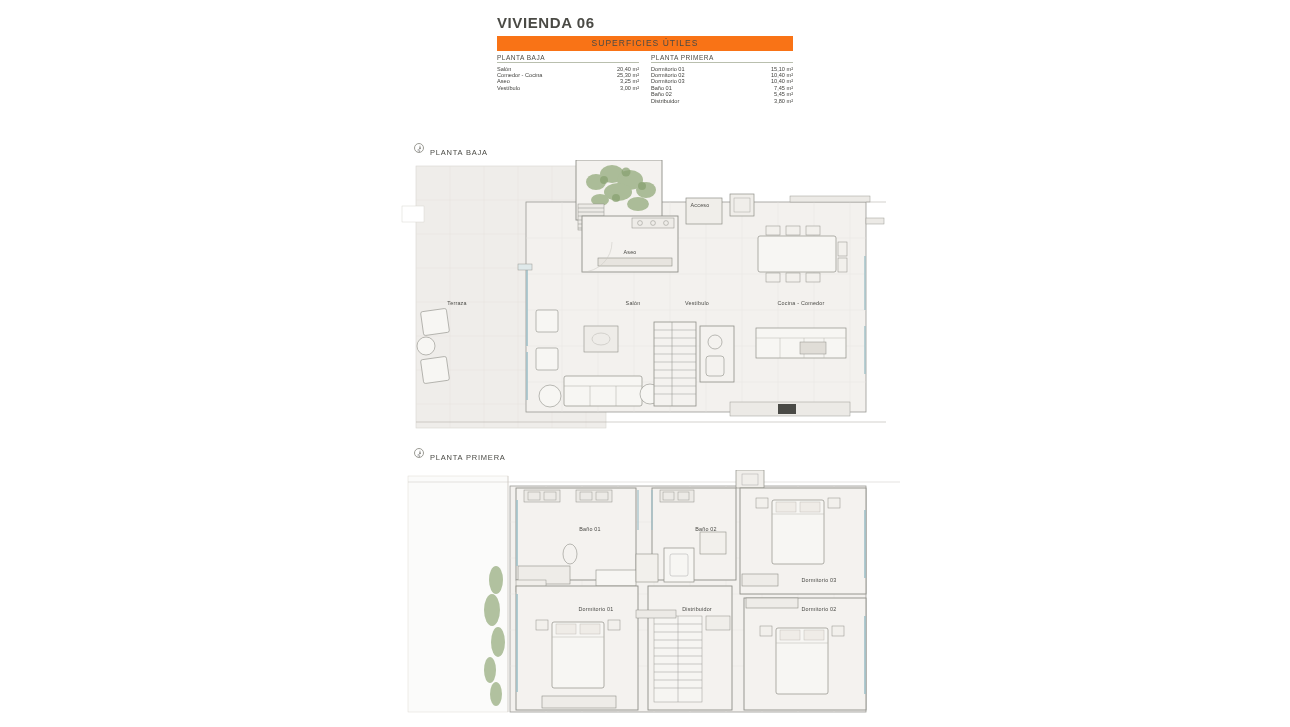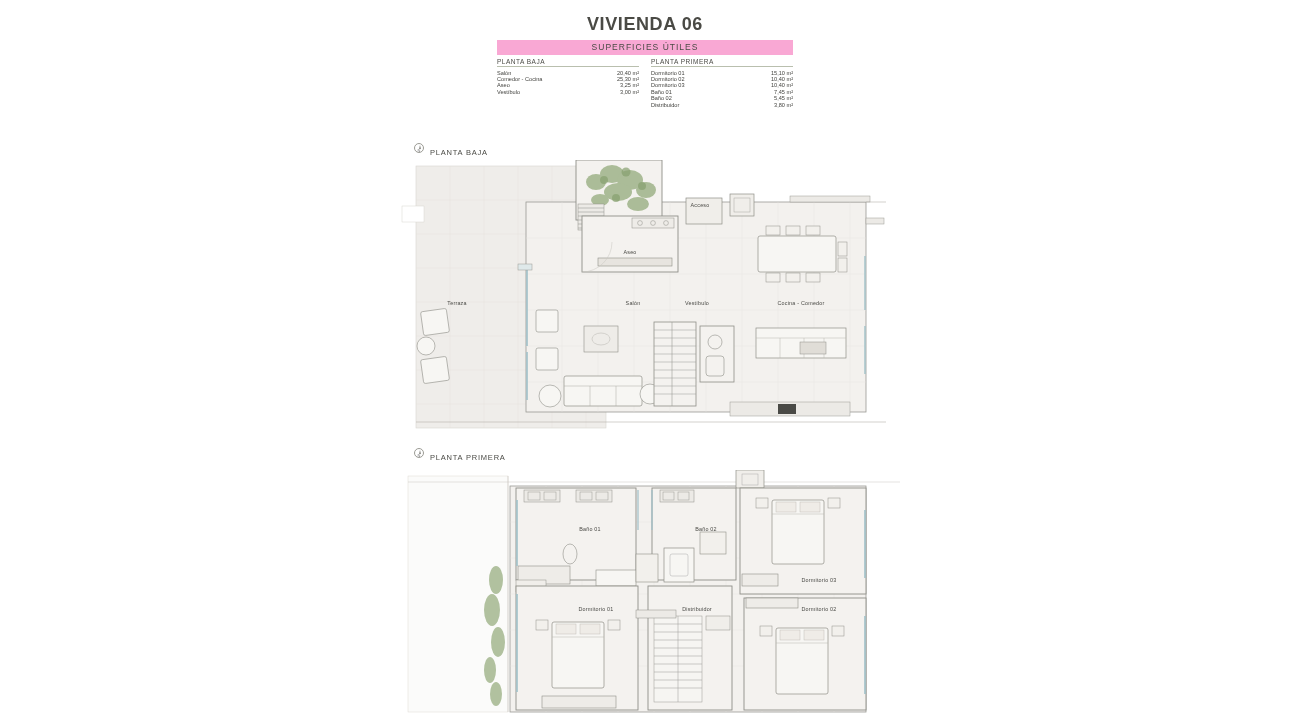--- a/index.html
+++ b/index.html
@@ -17,29 +17,28 @@
   }
 
   
   .title-block {
     position: absolute;
     left: 497px;
     top: 14px;
     width: 296px;
   }
   .doc-title {
-    text-align: center;
-    font-size: 18px;
+    font-size: 15px;
     font-weight: bold;
     letter-spacing: 0.6px;
     color: #4a4a45;
   }
   .surf-header {
     margin-top: 5px;
-    background: #f9a8d4;
+    background: #f97316;
     text-align: center;
     font-size: 8.5px;
     letter-spacing: 1px;
     color: #4a4a45;
     padding: 2px 0 2.5px 0;
   }
   .tables {
     display: flex;
     margin-top: 3px;
   }

